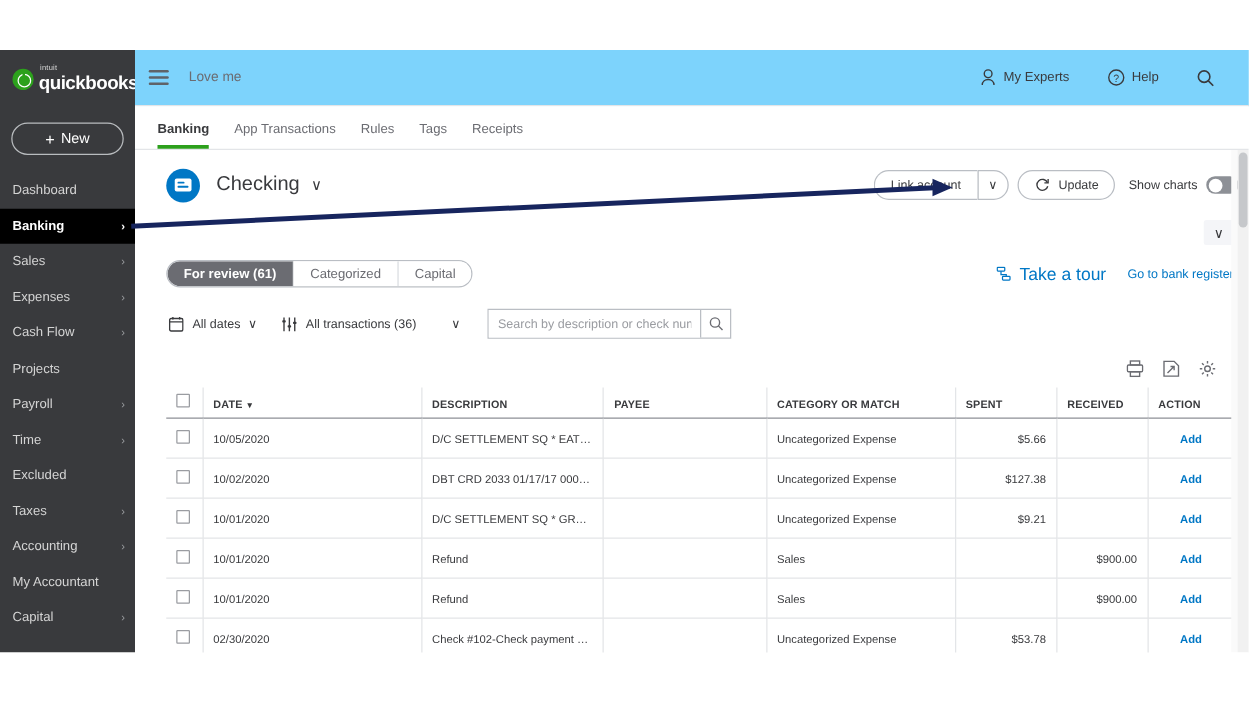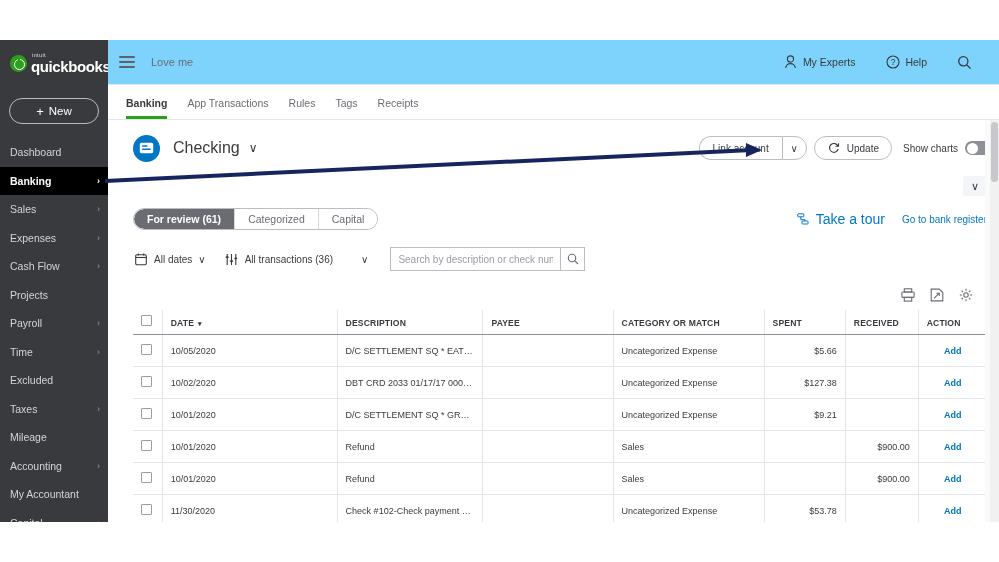--- a/index.html
+++ b/index.html
@@ -269,24 +269,20 @@
         <span>Time</span>
         <span class="nav-chev">›</span>
       </div>
       <div class="nav-item">
         <span>Excluded</span>
         <span class="nav-chev"></span>
       </div>
       <div class="nav-item">
         <span>Taxes</span>
         <span class="nav-chev">›</span>
-      </div>
-      <div class="nav-item">
-        <span>Mileage</span>
-        <span class="nav-chev"></span>
       </div>
       <div class="nav-item">
         <span>Accounting</span>
         <span class="nav-chev">›</span>
       </div>
       <div class="nav-item">
         <span>My Accountant</span>
         <span class="nav-chev"></span>
       </div>
       <div class="nav-item">
@@ -575,21 +571,21 @@
             <td>10/01/2020</td>
             <td>Refund</td>
             <td></td>
             <td>Sales</td>
             <td class="num"></td>
             <td class="num">$900.00</td>
             <td class="act"><span class="addlink">Add</span></td>
           </tr>
           <tr>
             <td><span class="chk"></span></td>
-            <td>11/30/2020</td>
+            <td>02/30/2020</td>
             <td>Check #102-Check payment 01/1...</td>
             <td></td>
             <td>Uncategorized Expense</td>
             <td class="num">$53.78</td>
             <td class="num"></td>
             <td class="act"><span class="addlink">Add</span></td>
           </tr>
         </tbody>
       </table>
     </div>

